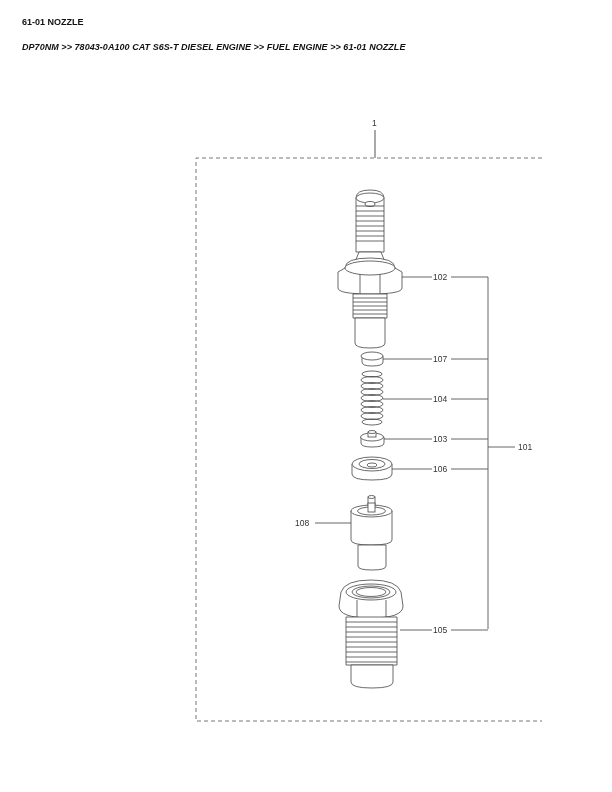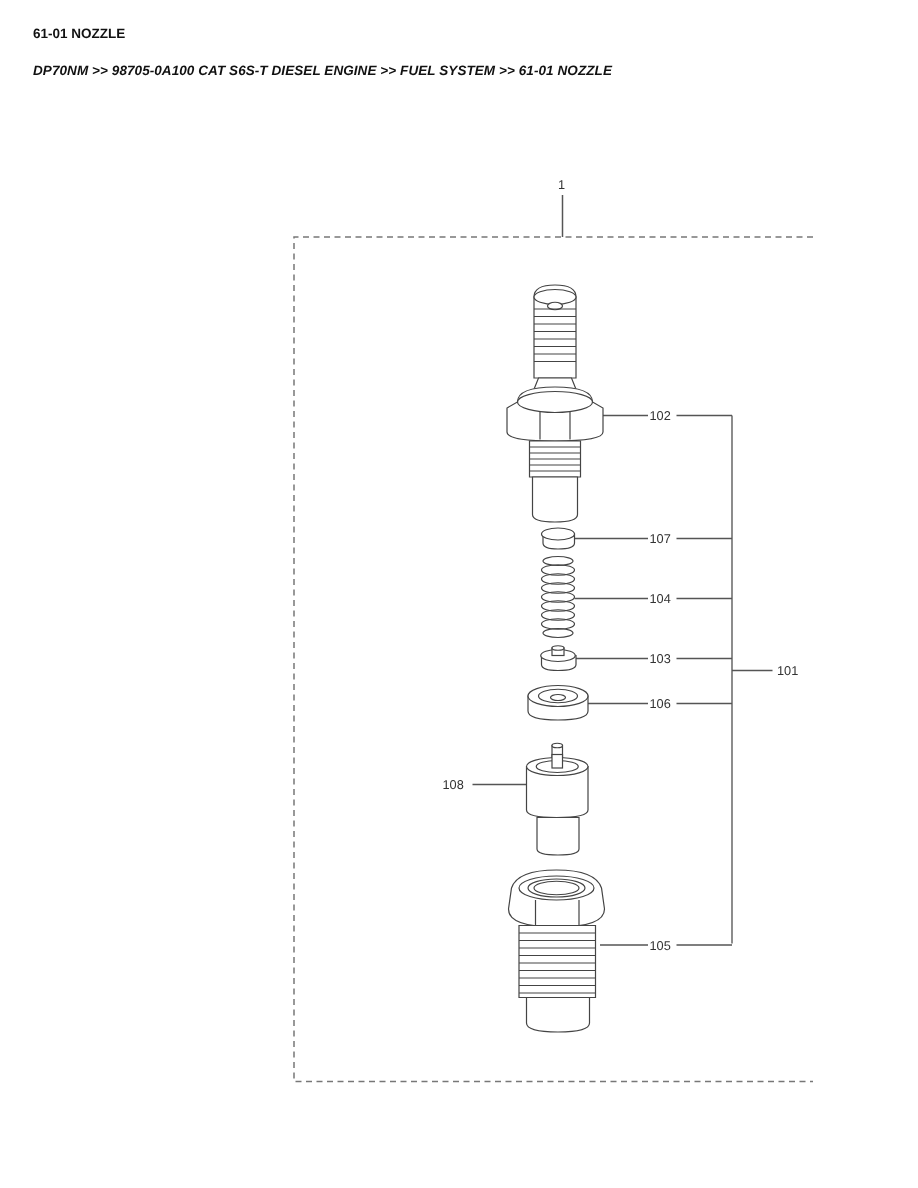--- a/index.html
+++ b/index.html
@@ -8,21 +8,21 @@
   .breadcrumb { position: absolute; left: 22px; top: 42px; font-size: 9px; font-weight: bold; color: #111; letter-spacing: 0.05px; }
   .breadcrumb span { cursor: default; font-style: italic; }
   svg { position: absolute; left: 0; top: 0; }
   .lbl { font-family: "Liberation Sans", sans-serif; font-size: 8.5px; fill: #333; }
 </style>
 </head>
 <body>
 
 <div class="title">61-01 NOZZLE</div>
 <div class="breadcrumb">
-  <span>DP70NM</span><span> &gt;&gt; </span><span>98705-0A100 CAT S6S-T DIESEL ENGINE</span><span> &gt;&gt; </span><span>FUEL SYSTEM</span><span> &gt;&gt; </span><span>61-01 NOZZLE</span>
+  <span>DP70NM</span><span> &gt;&gt; </span><span>78043-0A100 CAT S6S-T DIESEL ENGINE</span><span> &gt;&gt; </span><span>FUEL ENGINE</span><span> &gt;&gt; </span><span>61-01 NOZZLE</span>
 </div>
 
 <svg width="612" height="792" viewBox="0 0 612 792">
 
   <g fill="none" stroke="#777" stroke-width="1" stroke-dasharray="4,3">
     <polyline points="542,158 196,158 196,721 542,721"></polyline>
   </g>
   <line x1="375" y1="130" x2="375" y2="158" stroke="#555" stroke-width="1"></line>
   <text class="lbl" x="372" y="126">1</text>
 

